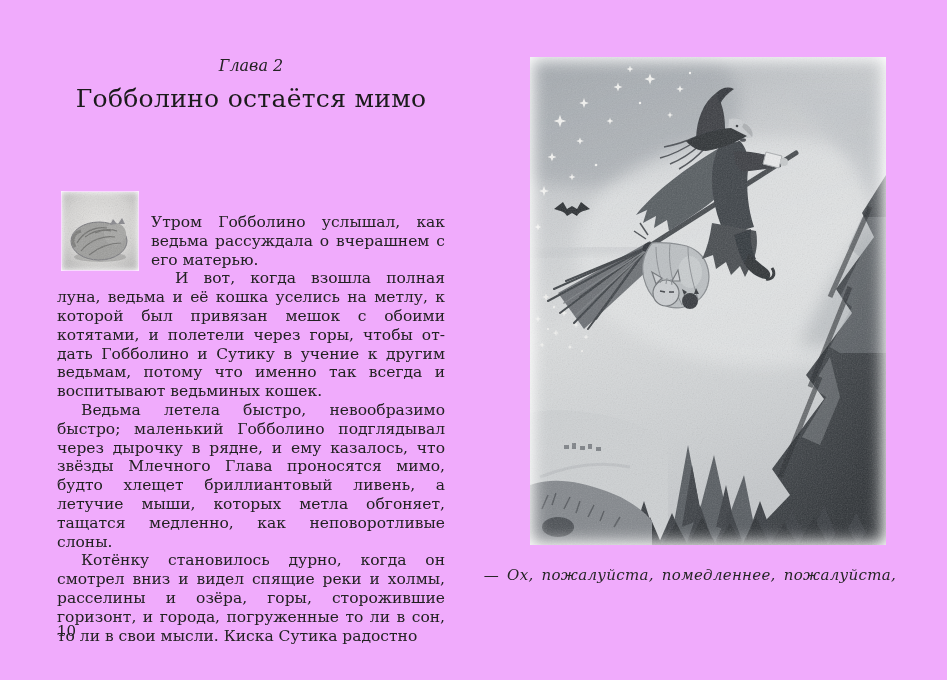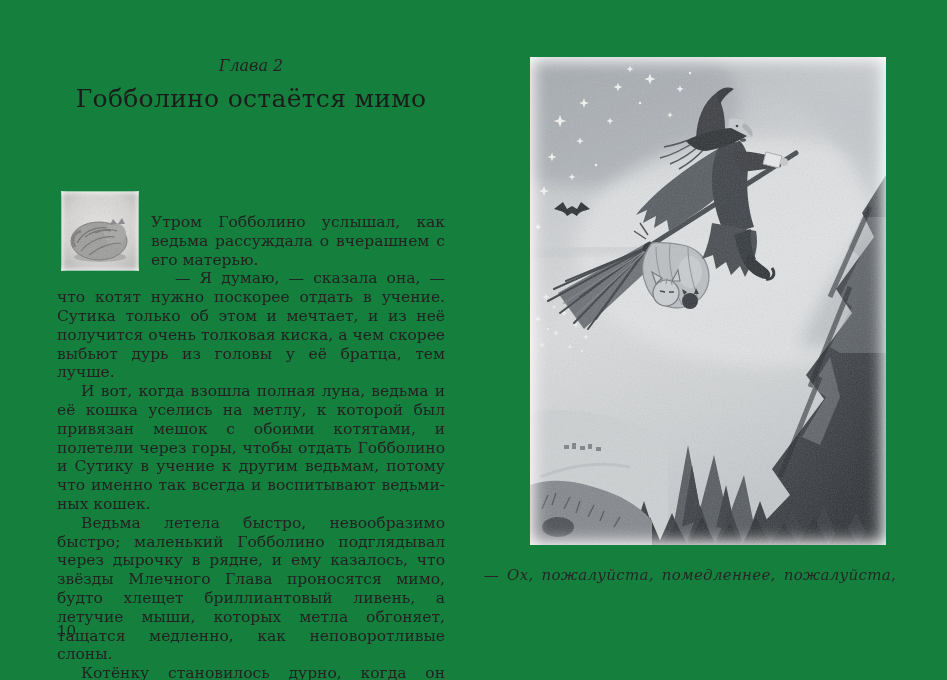--- a/index.html
+++ b/index.html
@@ -1,17 +1,17 @@
 <!DOCTYPE html>
 <html><head>
 <meta charset="utf-8">
 <style>
   html,body{margin:0;padding:0;background:#ffffff;}
   .spread{
-    position:relative;width:947px;height:680px;background:#15803d;overflow:hidden;
+    position:relative;width:947px;height:680px;background:#f0abfc;overflow:hidden;
     font-family:"DejaVu Serif","Liberation Serif",serif;color:#1e1e1e;
   }
   
   .chapter-label{
     position:absolute;left:57px;top:56px;width:388px;text-align:center;
     font-style:italic;font-size:16px;line-height:20px;color:#232323;
   }
   .title{
     position:absolute;left:57px;top:83px;width:388px;text-align:center;
     font-size:25px;line-height:31px;font-weight:normal;margin:0;letter-spacing:.3px;color:#1b1b1b;
@@ -81,21 +81,20 @@
             <path d="M34,42 C42,38 50,38 56,40"></path>
             <path d="M24,46 C32,40 42,38 50,40"></path>
           </g>
           <path d="M14,56 C10,50 12,42 20,40" fill="none" stroke="#7a7a78" stroke-width="3"></path>
           <rect x="1" y="1" width="76" height="78" filter="url(#sgrain)" opacity="0.28"></rect>
           <rect x="-6" y="-6" width="90" height="92" fill="none" stroke="#ffffff" stroke-width="14" filter="url(#sblur)"></rect>
         </svg>
       </div>
 
       <p class="no-indent">Утром Гобболино услышал, как ведьма рассуждала о вчерашнем с его матерью.</p>
-      <p>— Я думаю, — сказала она, — что котят нужно поскорее отдать в учение. Сутика только об этом и мечтает, и из неё получится очень толковая киска, а чем скорее выбьют дурь из головы у её братца, тем лучше.</p>
       <p>И вот, когда взошла полная луна, ведьма и её кош­ка уселись на метлу, к которой был привязан мешок с обоими котятами, и полетели через горы, чтобы от­дать Гобболино и Сутику в учение к другим ведьмам, потому что именно так всегда и воспитывают ведьми­ных кошек.</p>
       <p>Ведьма летела быстро, невообразимо быстро; ма­ленький Гобболино подглядывал через дырочку в ряд­не, и ему казалось, что звёзды Млечного Глава про­носятся мимо, будто хлещет бриллиантовый ливень, а летучие мыши, которых метла обгоняет, тащатся медленно, как неповоротливые слоны.</p>
       <p>Котёнку становилось дурно, когда он смотрел вниз и видел спящие реки и холмы, расселины и озёра, горы, сторожившие горизонт, и города, погруженные то ли в сон, то ли в свои мысли. Киска Сутика радостно</p>
     </div>
 
     <div class="pagenum">10</div>
   </div>
 
   <div>
     <figure class="figure">

